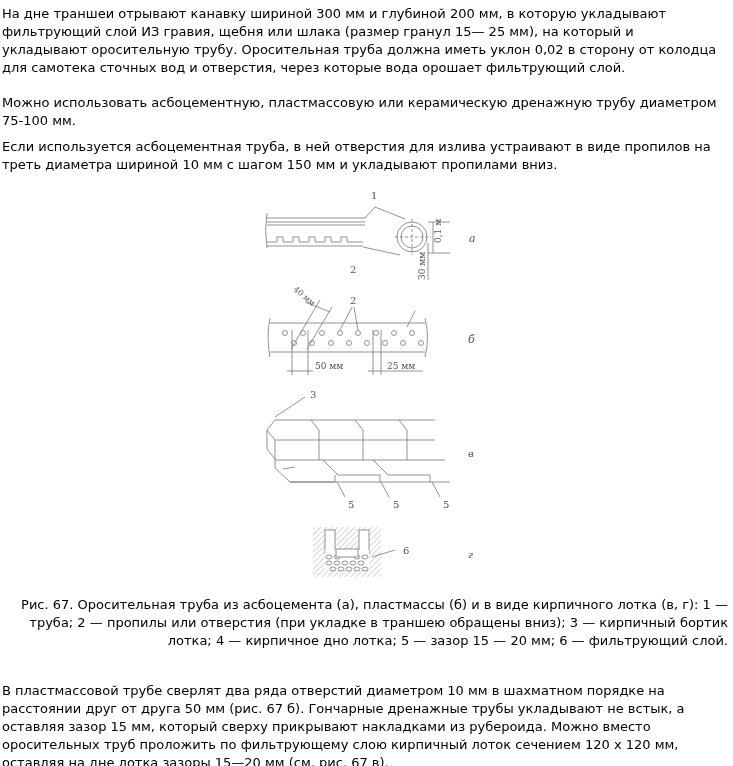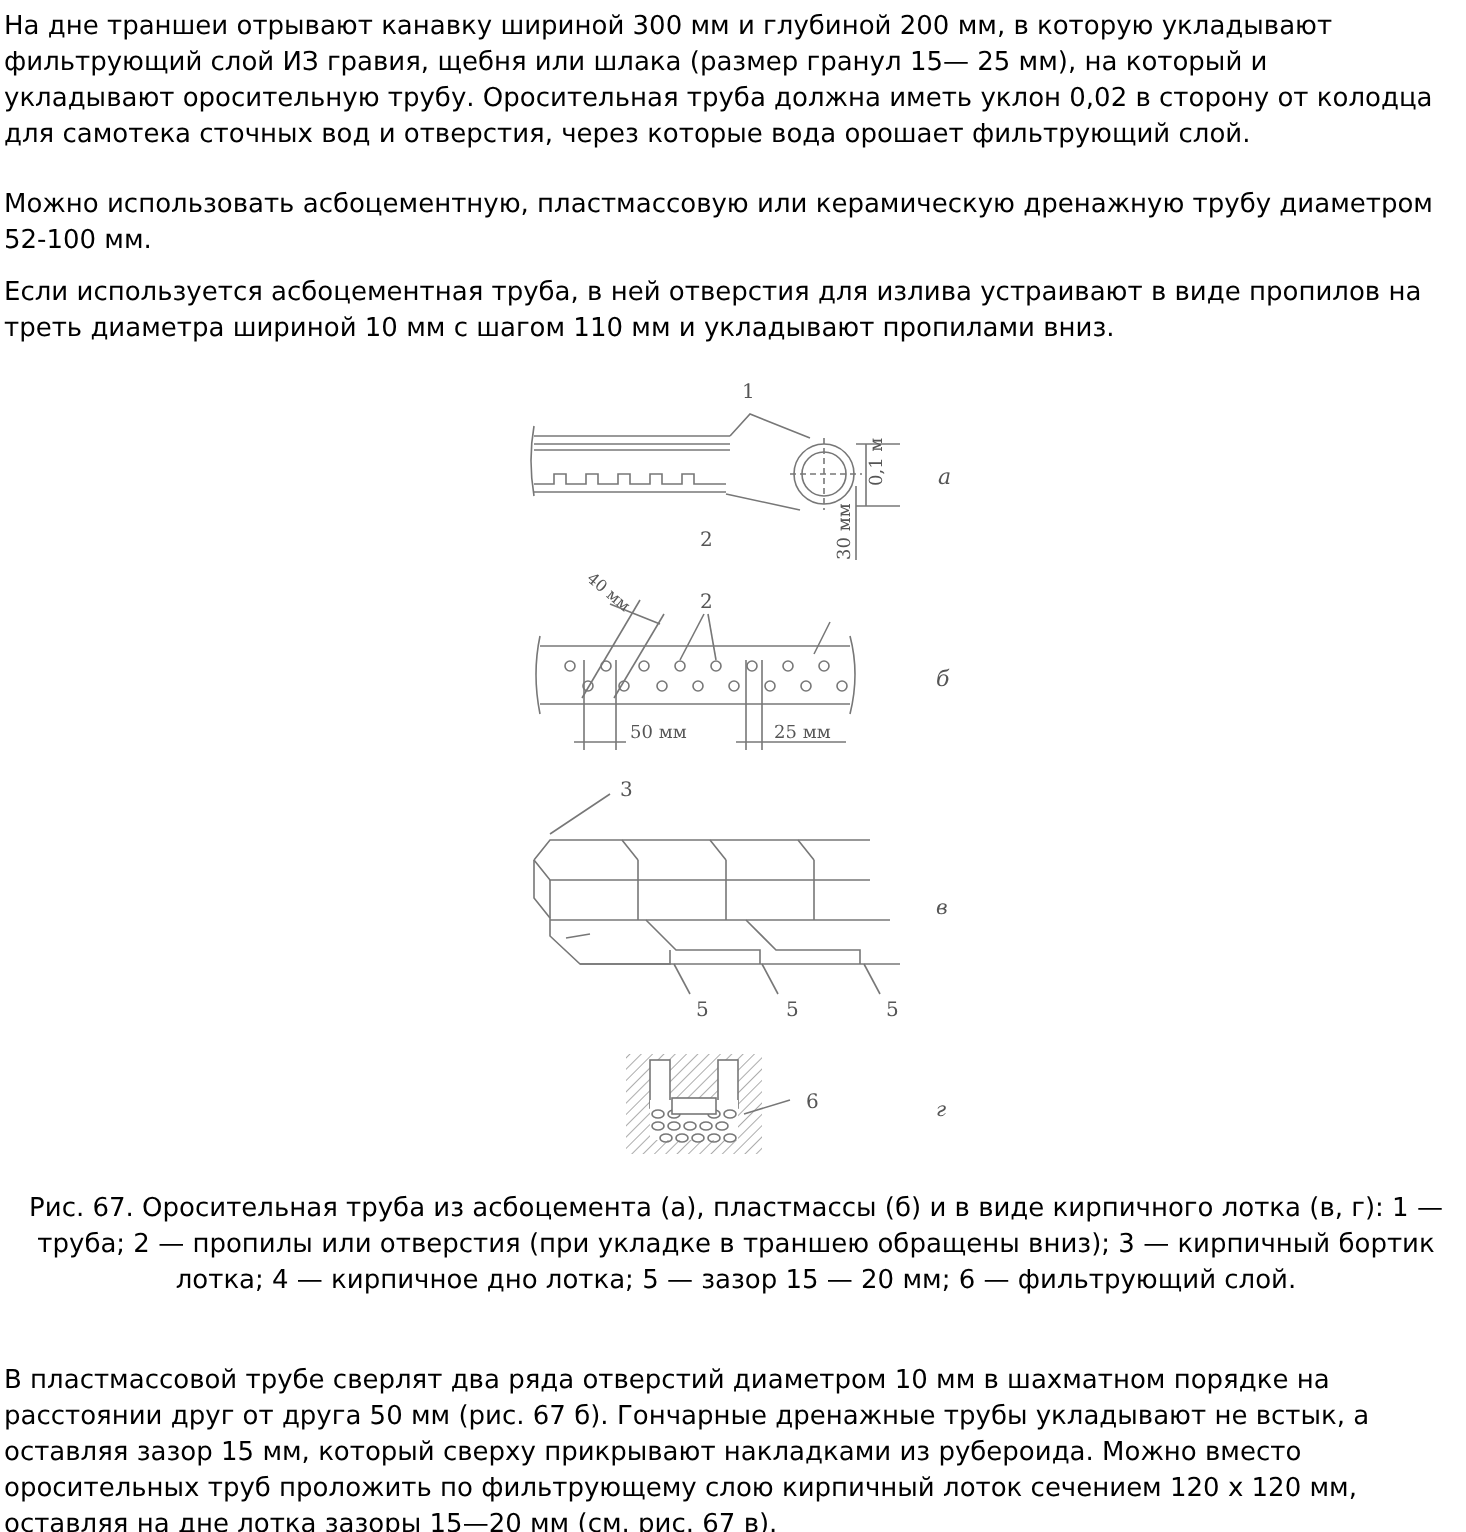--- a/index.html
+++ b/index.html
@@ -3,31 +3,31 @@
 <meta charset="utf-8">
 <style>
   html, body { margin: 0; padding: 0; background: #ffffff; }
   body { width: 733px; height: 766px; overflow: hidden; position: relative;
          font-family: "DejaVu Sans", sans-serif; font-size: 13px; color: #000; }
   .para { position: absolute; left: 2px; width: 716px; line-height: 18px; margin: 0; }
   #p1 { top: 5px; }
   #p2 { top: 94px; }
   #p3 { top: 138px; }
   #figure { position: absolute; left: 255px; top: 185px; width: 240px; height: 400px; }
-  #caption { position: absolute; left: 8px; width: 720px; top: 596px; text-align: center;
+  #caption { position: absolute; left: 8px; width: 720px; top: 596px; text-align: right;
              line-height: 18px; margin: 0; }
   #p4 { top: 682px; }
   svg text { font-family: "DejaVu Serif", serif; fill: #555; }
 </style>
 </head>
 <body>
 
 <p class="para" id="p1">На дне траншеи отрывают канавку шириной 300 мм и глубиной 200 мм, в которую укладывают фильтрующий слой ИЗ гравия, щебня или шлака (размер гранул 15— 25 мм), на который и укладывают оросительную трубу. Оросительная труба должна иметь уклон 0,02 в сторону от колодца для самотека сточных вод и отверстия, через которые вода орошает фильтрующий слой.</p>
-<p class="para" id="p2">Можно использовать асбоцементную, пластмассовую или керамическую дренажную трубу диаметром 52-100 мм.</p>
-<p class="para" id="p3">Если используется асбоцементная труба, в ней отверстия для излива устраивают в виде пропилов на треть диаметра шириной 10 мм с шагом 110 мм и укладывают пропилами вниз.</p>
+<p class="para" id="p2">Можно использовать асбоцементную, пластмассовую или керамическую дренажную трубу диаметром 75-100 мм.</p>
+<p class="para" id="p3">Если используется асбоцементная труба, в ней отверстия для излива устраивают в виде пропилов на треть диаметра шириной 10 мм с шагом 150 мм и укладывают пропилами вниз.</p>
 
 <div id="figure">
   <svg width="240" height="400" viewBox="0 0 240 400" xmlns="http://www.w3.org/2000/svg" stroke="#777" fill="none" stroke-width="0.8">
 
     <g>
       <line x1="12" y1="33" x2="110" y2="33"></line>
       <line x1="12" y1="37" x2="110" y2="37"></line>
       <line x1="12" y1="40" x2="110" y2="40"></line>
       <path d="M12 57 L22 57 L22 52 L28 52 L28 57 L38 57 L38 52 L44 52 L44 57 L54 57 L54 52 L60 52 L60 57 L70 57 L70 52 L76 52 L76 57 L86 57 L86 52 L92 52 L92 57 L108 57"></path>
       <path d="M12 61 L108 61"></path>

